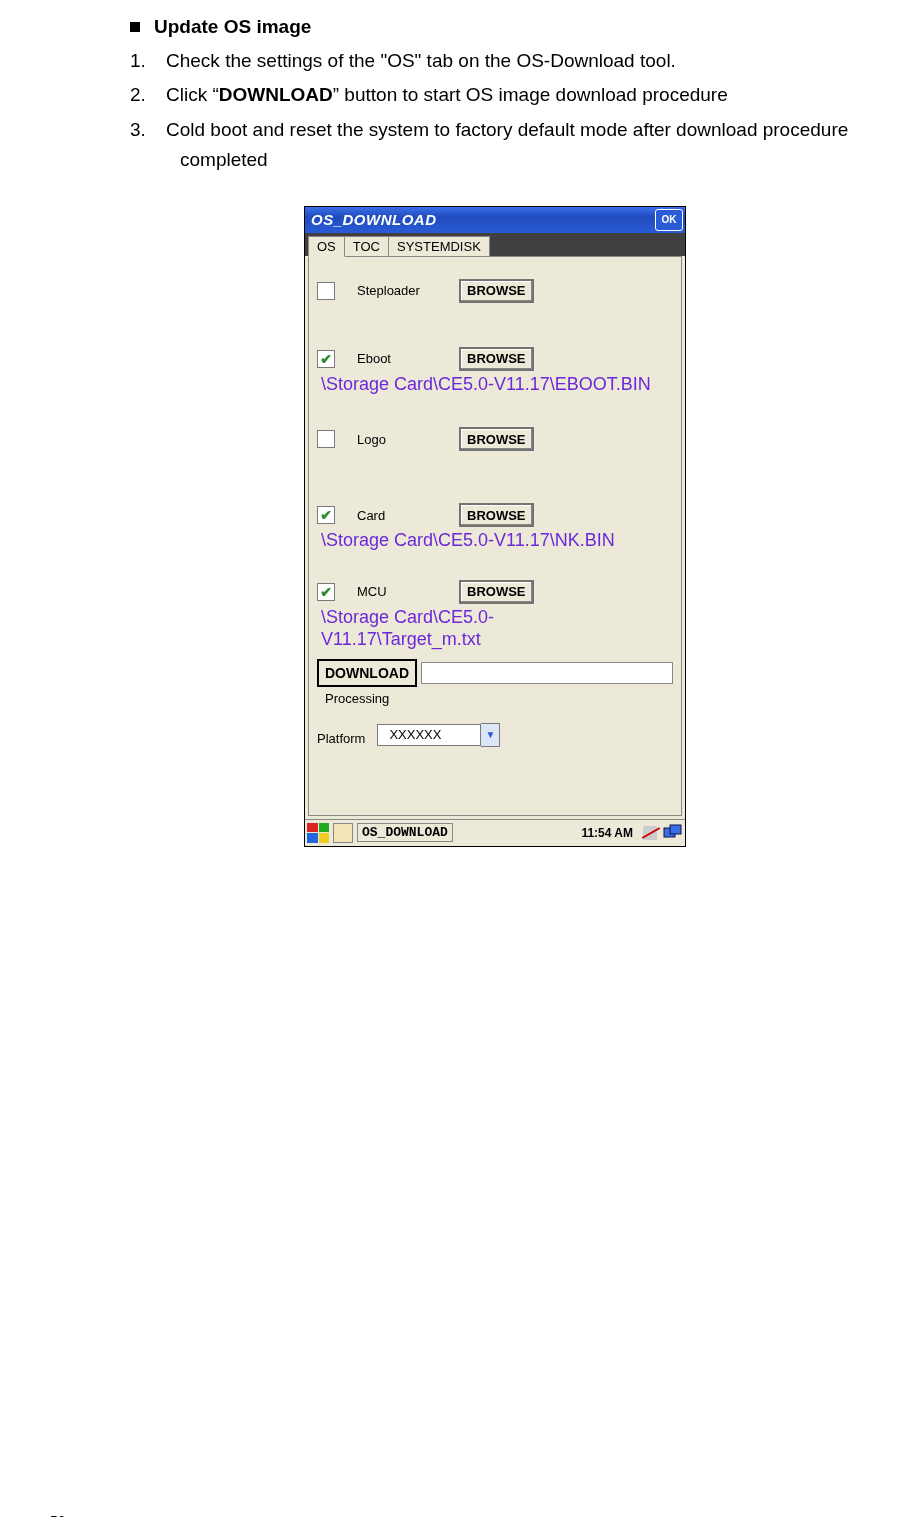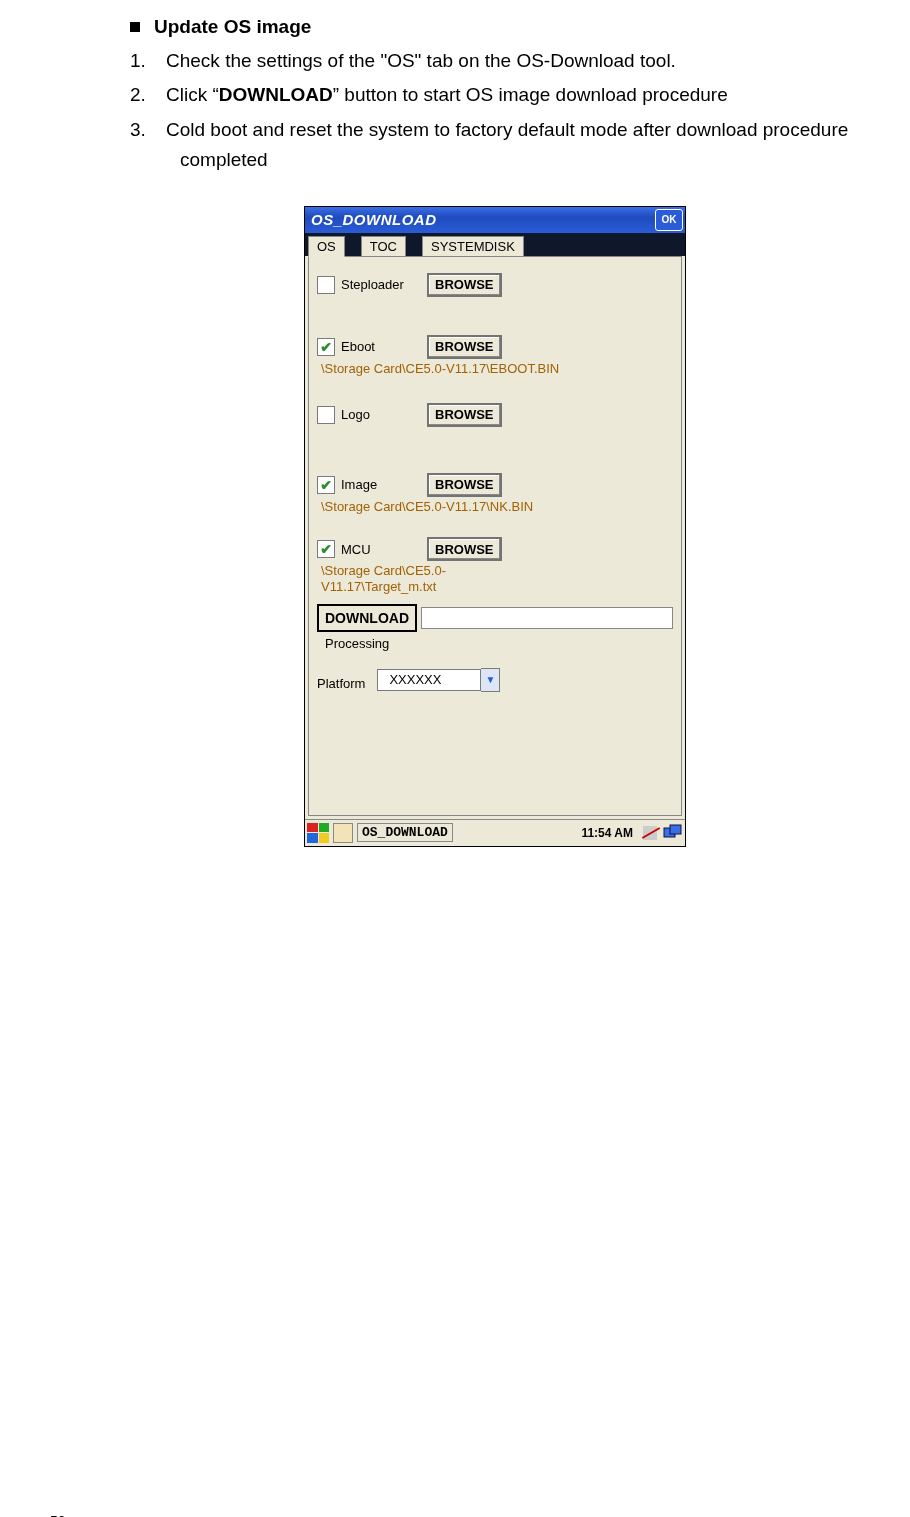--- a/index.html
+++ b/index.html
@@ -10,29 +10,29 @@
   ol.steps{list-style:none;margin:0;padding:0;font-size:19px;line-height:1.6}
   ol.steps li{padding-left:50px;text-indent:-50px;margin-bottom:4px}
   ol.steps li .num{display:inline-block;width:36px;text-indent:0}
   ol.steps .bold{font-weight:bold}
   .figure{margin:30px 0 0 0;display:flex;justify-content:center}
   
   .device{width:380px;border:1px solid #000;font-family:Tahoma,Arial,sans-serif;font-size:13px;background:#ece9d8}
   .titlebar{height:26px;background:linear-gradient(#3a6ee7,#1f4bbd 40%,#2a5cd7);display:flex;align-items:center;justify-content:space-between;padding:0 2px 0 6px}
   .titlebar .title{color:#fff;font-weight:bold;font-style:italic;font-size:15px;letter-spacing:0.5px}
   .okbtn{width:26px;height:20px;background:#2a5cd7;border:1px solid #fff;border-radius:3px;color:#fff;font-size:10px;font-weight:bold;display:flex;align-items:center;justify-content:center}
-  .tabs{display:flex;background:#0f172a;padding:3px 3px 0 3px;gap:17px}
+  .tabs{display:flex;background:#404040;padding:3px 3px 0 3px;gap:0}
   .tab{border:1px solid #888;border-bottom:none;padding:2px 8px;font-size:13px;background:#ece9d8;position:relative;margin-right:-1px}
   .tab.active{background:#ece9d8;z-index:2;border-bottom:1px solid #ece9d8;margin-bottom:-1px}
   .tabpanel{border:1px solid #888;margin:0 3px 3px 3px;background:#ece9d8;padding:6px 8px 8px 8px;min-height:560px;box-sizing:border-box}
-  .row{display:flex;align-items:center;gap:6px;margin-top:10px}
+  .row{display:flex;align-items:center;gap:22px;margin-top:16px}
   .chk{width:16px;height:16px;border:1px solid #7a7a7a;background:#fff;display:flex;align-items:center;justify-content:center;font-size:14px;line-height:1;color:#2e8b2e;font-weight:bold}
   .lbl{min-width:80px}
   .browse{border:2px solid #737373;background:#ece9d8;font-weight:bold;font-size:13px;padding:0 6px;height:20px;display:flex;align-items:center;box-shadow:inset -1px -1px 0 #888,inset 1px 1px 0 #fff}
-  .path{font-size:13px;margin:2px 0 8px 4px;color:#a16207;line-height:1.25}
+  .path{font-size:18px;margin:2px 0 8px 4px;color:#6d28d9;line-height:1.25}
   .dlrow{display:flex;align-items:center;gap:4px;margin-top:8px}
   .dlbtn{border:2px solid #000;background:#ece9d8;font-weight:bold;font-size:14px;padding:1px 6px;height:22px;display:flex;align-items:center}
   .progress{flex:1;height:20px;border:1px solid #888;background:#fff}
   .proc{margin:4px 0 18px 8px}
   .platrow{display:flex;align-items:flex-end;gap:12px;margin-top:18px}
   .combo{display:flex;align-items:center;height:22px}
   .combo input{height:20px;width:80px;border:1px solid #7a7a7a;font-size:13px;padding:0 11px;background:#fff}
   .combo .drop{width:18px;height:22px;border:1px solid #7a7a7a;border-left:none;background:#dce6f7;display:flex;align-items:center;justify-content:center;color:#2a5cd7;font-size:10px}
   .taskbar{height:26px;border-top:1px solid #888;background:#ece9d8;display:flex;align-items:center;padding:0 2px;gap:4px}
   .start{width:22px;height:20px;display:grid;grid-template-columns:1fr 1fr;grid-template-rows:1fr 1fr;gap:1px}
@@ -96,21 +96,21 @@
 
           <div class="row">
             <span class="chk"></span>
             <span class="lbl">Logo</span>
             <span class="browse">BROWSE</span>
           </div>
           <div style="height:36px"></div>
 
           <div class="row">
             <span class="chk">✔</span>
-            <span class="lbl">Image</span>
+            <span class="lbl">Card</span>
             <span class="browse">BROWSE</span>
           </div>
           <div class="path">\Storage Card\CE5.0-V11.17\NK.BIN</div>
           <div style="height:4px"></div>
 
           <div class="row">
             <span class="chk">✔</span>
             <span class="lbl">MCU</span>
             <span class="browse">BROWSE</span>
           </div>

